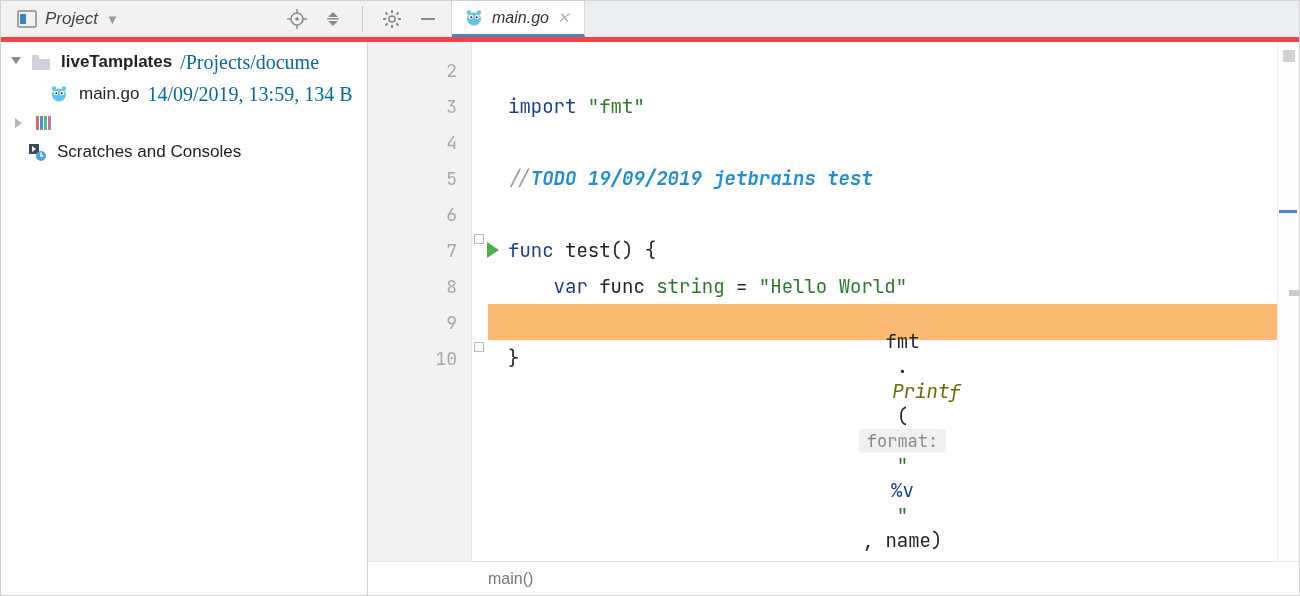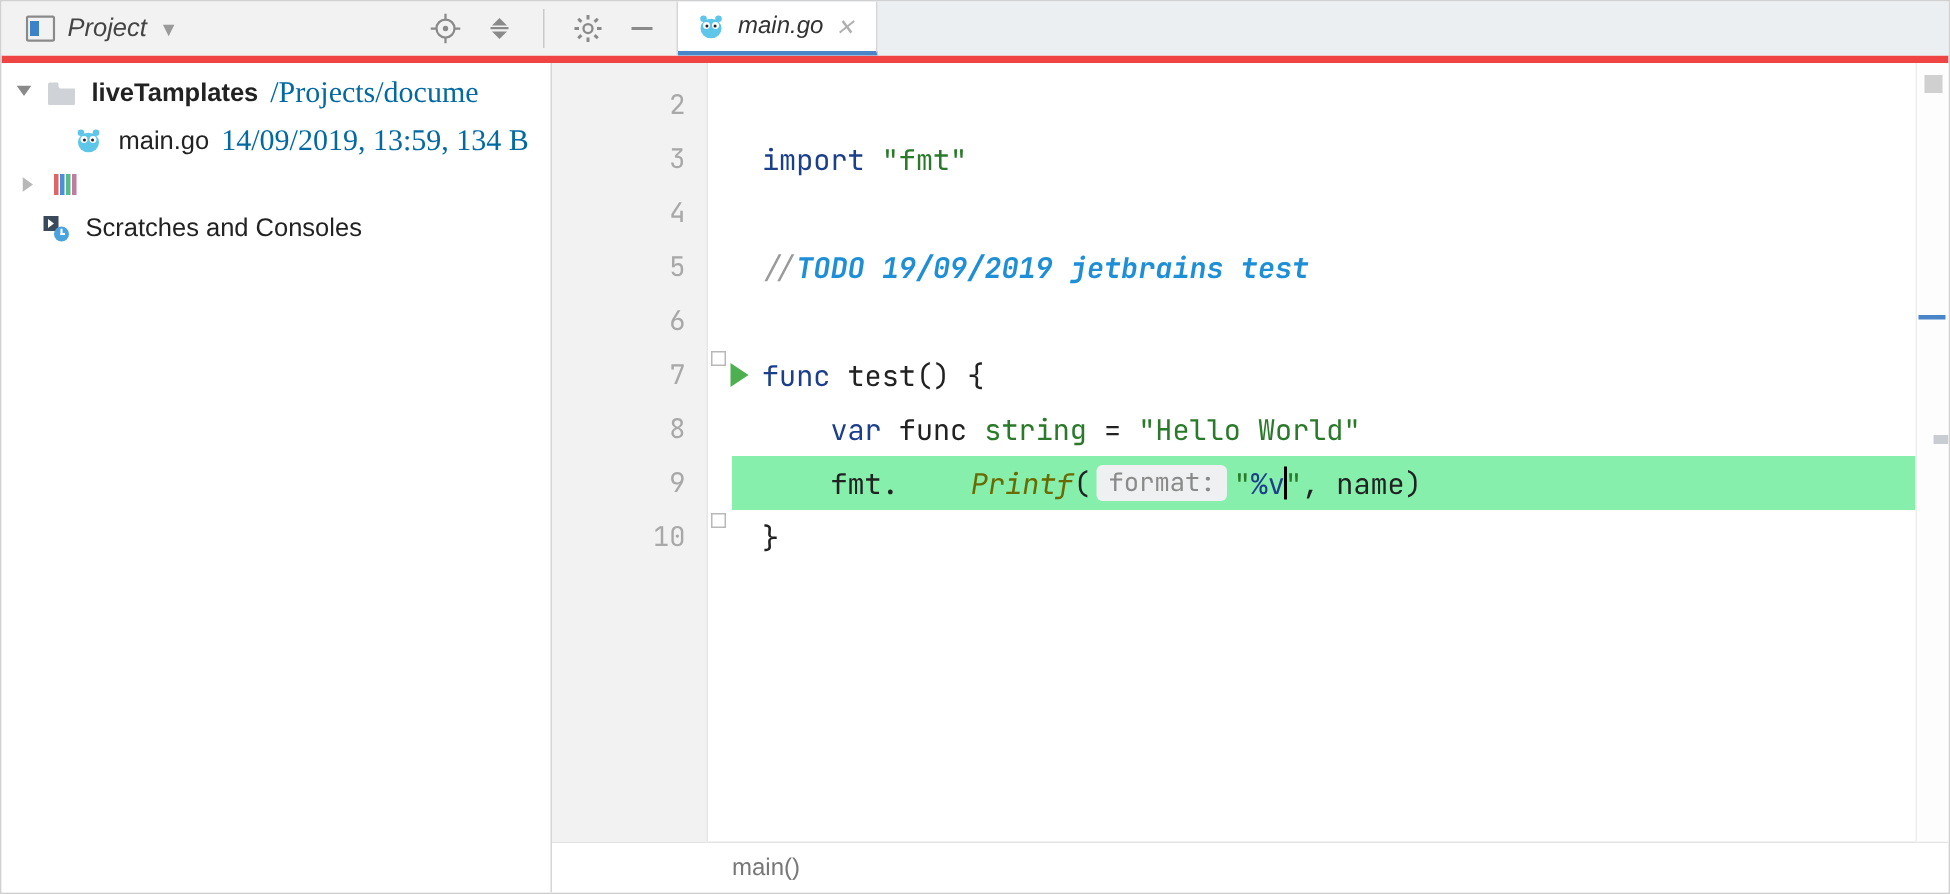--- a/index.html
+++ b/index.html
@@ -89,21 +89,21 @@
   .fold-mark {
     position: absolute; left: 2px; width: 10px; height: 10px;
     border: 1px solid #b8b8b8; background: #fff;
   }
   .code-col {
     flex: 1; padding: 10px 0 0 20px;
     font-family: "JetBrains Mono","Consolas",monospace; font-size: 19px;
     position: relative;
   }
   .cline { height: 36px; display: flex; align-items: center; white-space: pre; }
-  .cline.hl { background: #86efac; margin-left: -20px; padding-left: 20px; margin-right: -20px; }
+  .cline.hl { background: #fdba74; margin-left: -20px; padding-left: 20px; margin-right: -20px; flex-direction: column; }
   .kw { color: #1b3f8b; font-weight: 400; }
   .str { color: #2b7a2b; }
   .typ { color: #2b7a2b; }
   .cmt { color: #9a9a9a; font-style: italic; }
   .todo { color: #1e8fd6; font-style: italic; font-weight: 600; }
   .call { color: #6a6a00; font-style: italic; margin-left: 48px; }
   .hint {
     background: #eef0f2; color: #8a8a8a; border-radius: 4px;
     padding: 1px 8px; font-size: 17px; margin: 0 4px;
   }

